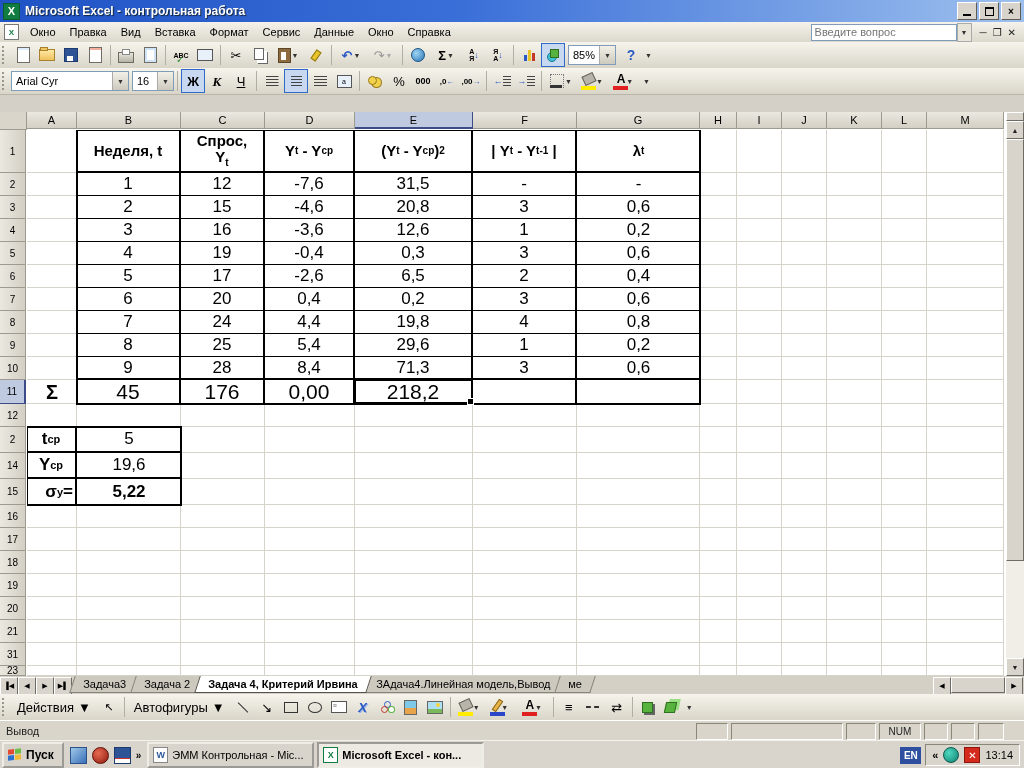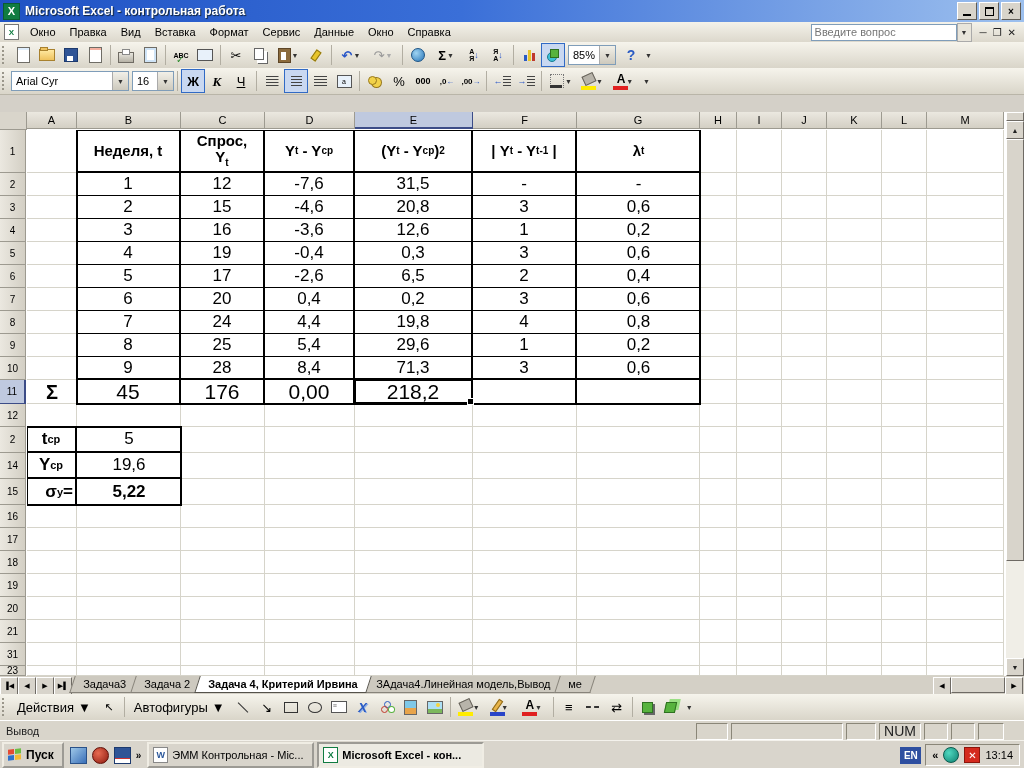--- a/index.html
+++ b/index.html
@@ -169,21 +169,21 @@
   
   #drawbar { position:absolute; top:694px; left:0; width:1024px; height:26px;
     background:linear-gradient(#f6f4ec,#d9d5c9); border-bottom:1px solid #b9b5a8; display:flex; align-items:center; }
   .menulike { display:flex; align-items:center; gap:4px; padding:2px 6px; font-size:13px; }
 
   
   #statusbar { position:absolute; left:0; top:720px; width:1024px; height:20px; background:#d9d5cb;
     border-top:1px solid #fff; display:flex; align-items:center; }
   #ready { padding-left:6px; font-size:11px; color:#222; flex:0 0 690px; }
   .sseg { height:15px; border:1px solid; border-color:#8a8678 #fff #fff #8a8678; margin-right:3px;
-    display:flex; align-items:center; justify-content:center; font-size:14px; color:#222; }
+    display:flex; align-items:center; justify-content:center; font-size:10px; color:#222; }
 
   
   #taskbar { position:absolute; left:0; top:740px; width:1024px; height:28px; background:#d9d5cc;
     border-top:1px solid #f4f2ec; display:flex; align-items:center; }
   #startbtn { margin-left:2px; height:22px; padding:0 8px 0 4px; background:#d8d4cb; border:2px outset #f0ede4;
     display:flex; align-items:center; gap:4px; font-weight:bold; font-size:12px; }
   .winflag { width:14px; height:12px; display:grid; grid-template-columns:6px 6px; grid-template-rows:5px 5px; gap:1px; transform:skewY(-6deg); }
   .winflag i:nth-child(1){background:#e34b34;} .winflag i:nth-child(2){background:#6cbd45;}
   .winflag i:nth-child(3){background:#2e71cc;} .winflag i:nth-child(4){background:#f2bb35;}
   #quick { display:flex; align-items:center; gap:5px; padding:0 6px; }

